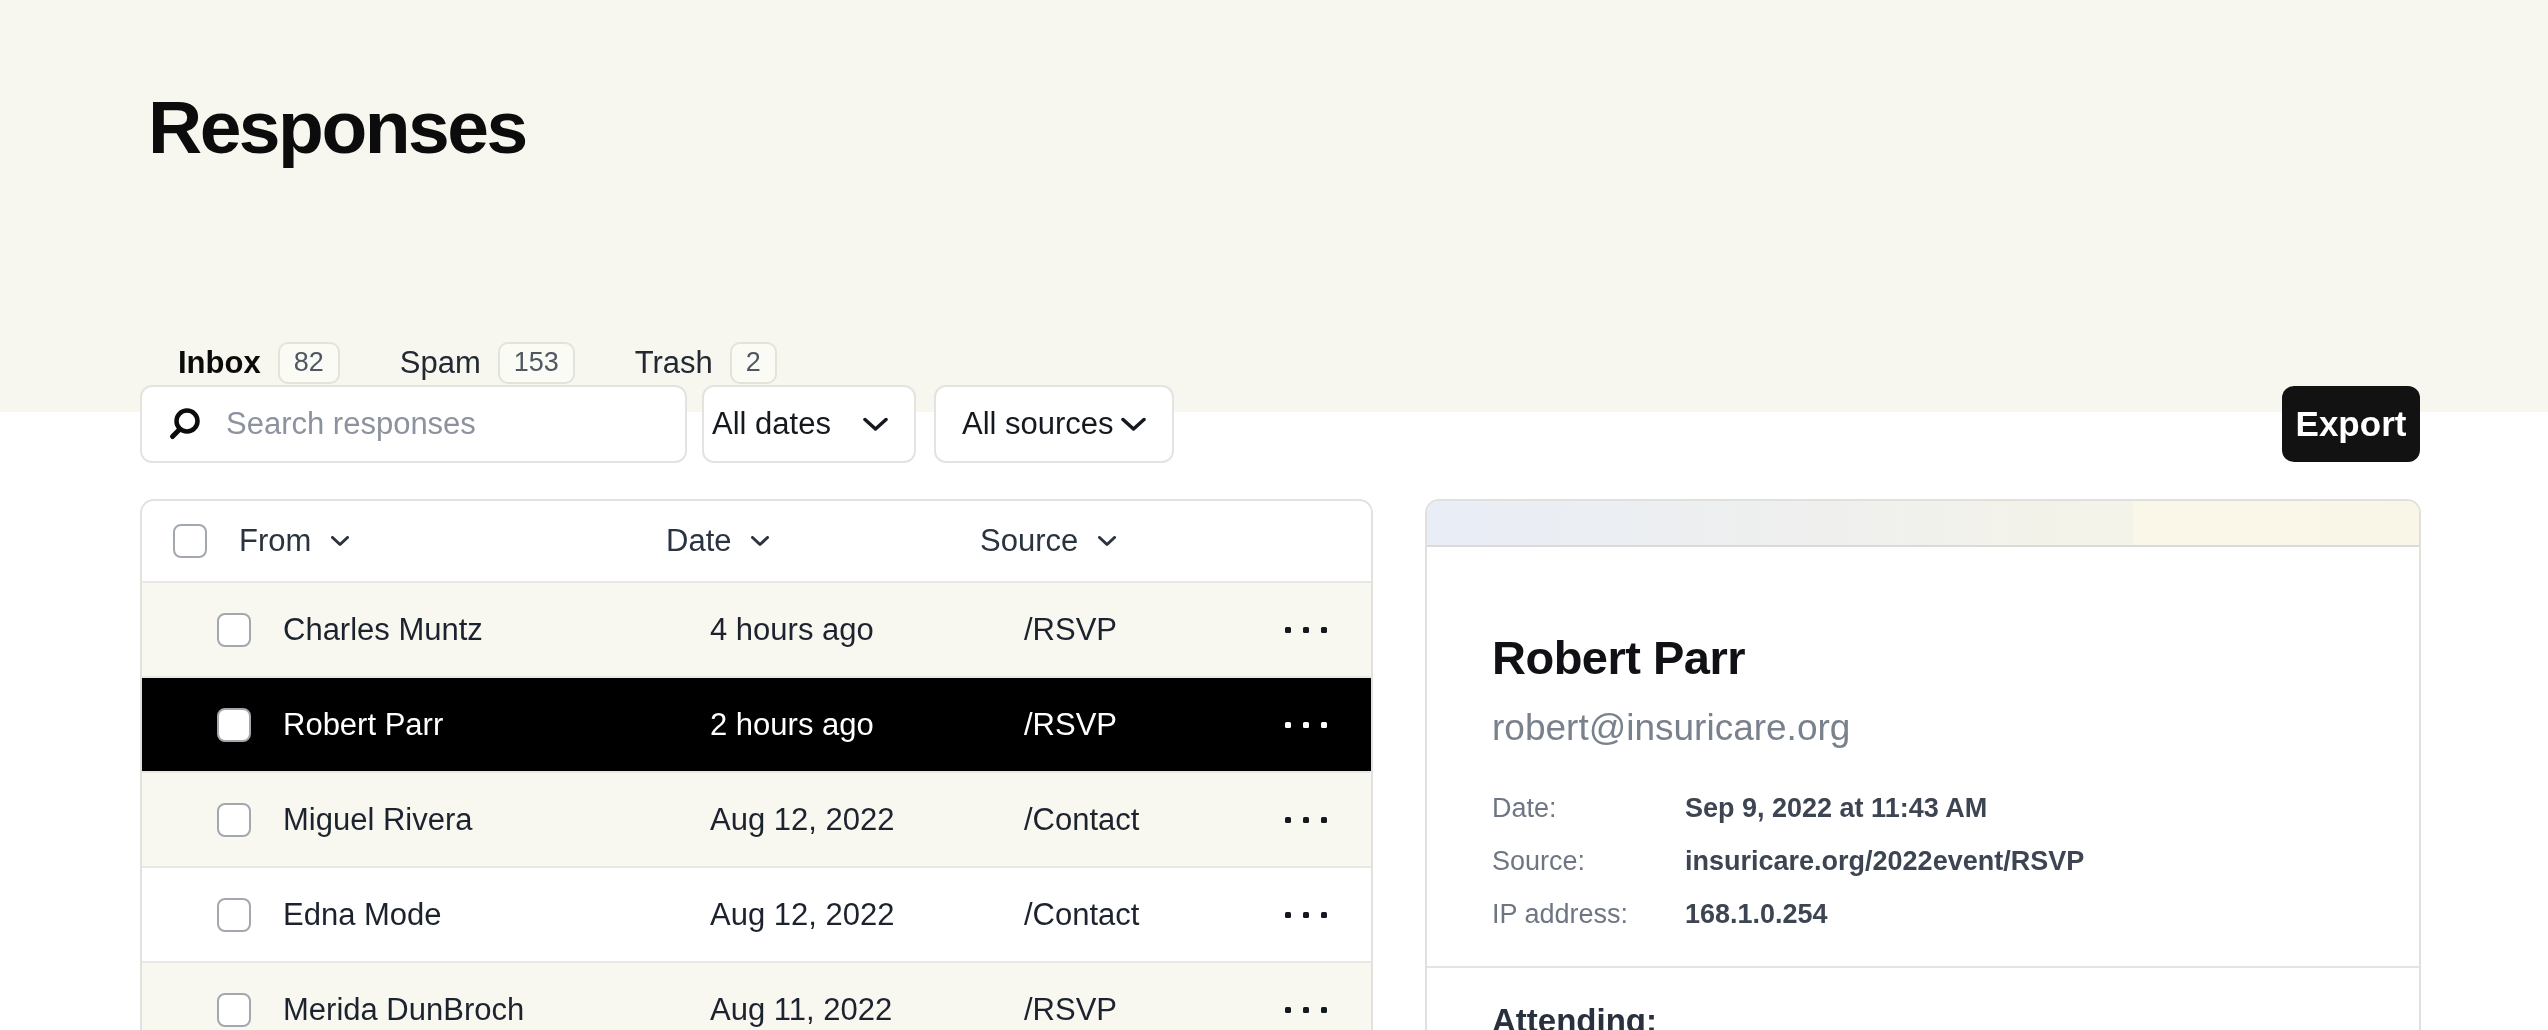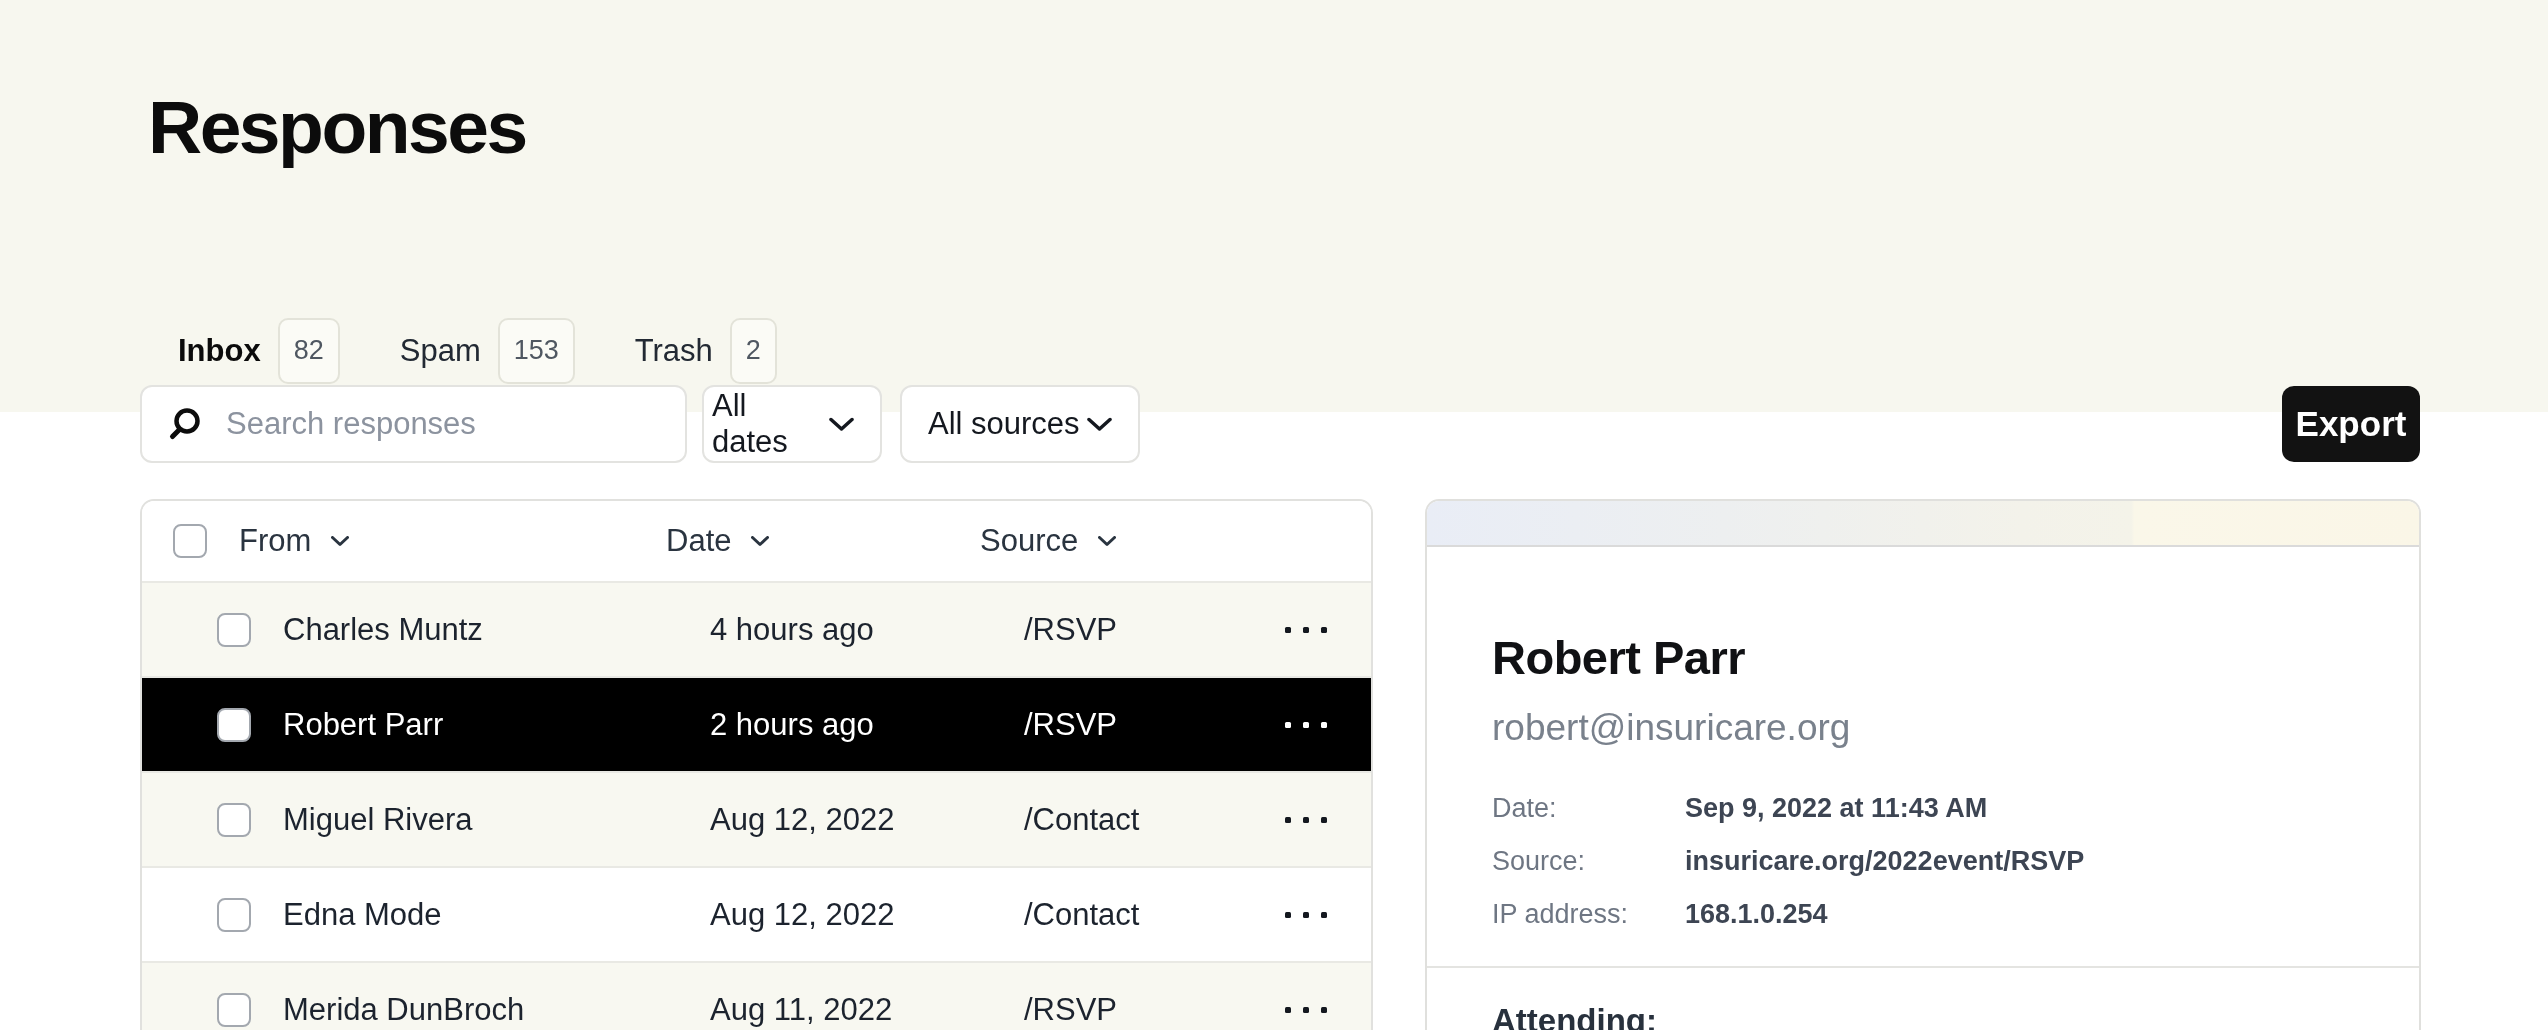--- a/index.html
+++ b/index.html
@@ -16,35 +16,35 @@
     letter-spacing:-2.5px; color:#0c0c0c;
   }
   .tabs { position:absolute; left:148px; bottom:0; display:flex; align-items:flex-end; }
   .tab {
     display:flex; align-items:center; gap:17px; padding:0 30px 20px 30px;
     font-size:31px; color:#222933; cursor:pointer; border-bottom:8px solid transparent;
   }
   .tab--active { font-weight:700; color:#0b0b0b; border-bottom-color:#0a0a0a; }
   .tab-badge {
     font-size:27px; font-weight:400; color:#4f5761; background:#fbfbf6;
-    border:2px solid #e3e3d9; border-radius:10px; padding:16px 14px; line-height:1.1;
+    border:2px solid #e3e3d9; border-radius:10px; padding:4px 14px; line-height:1.1;
   }
 
   
   .toolbar { position:absolute; top:385px; left:140px; right:128px; height:78px; display:flex; align-items:center; }
   .search-box {
     width:547px; height:78px; background:#fff; border:2px solid #e3e3e0; border-radius:12px;
     display:flex; align-items:center; padding:0 26px; gap:24px; margin-right:15px;
   }
   .search-placeholder { font-size:31px; color:#8c939f; }
   .select {
     height:78px; background:#fff; border:2px solid #e3e3e0; border-radius:12px;
     display:flex; align-items:center; justify-content:space-between; padding:0 26px; cursor:pointer;
   }
-  .select-dates { width:180px; margin-right:18px;padding-left:8px; }
+  .select-dates { width:214px; margin-right:18px;padding-left:8px; }
   .select-sources { width:240px; }
   .select-label { font-size:31px; color:#14181f; }
   .export-btn {
     margin-left:auto; width:138px; height:76px; background:#121212; color:#ffffff;
     border:none; border-radius:12px; font-size:35px; font-weight:700;
     font-family:"Liberation Sans", sans-serif; cursor:pointer;
     display:flex; align-items:center; justify-content:center;
   }
 
   

